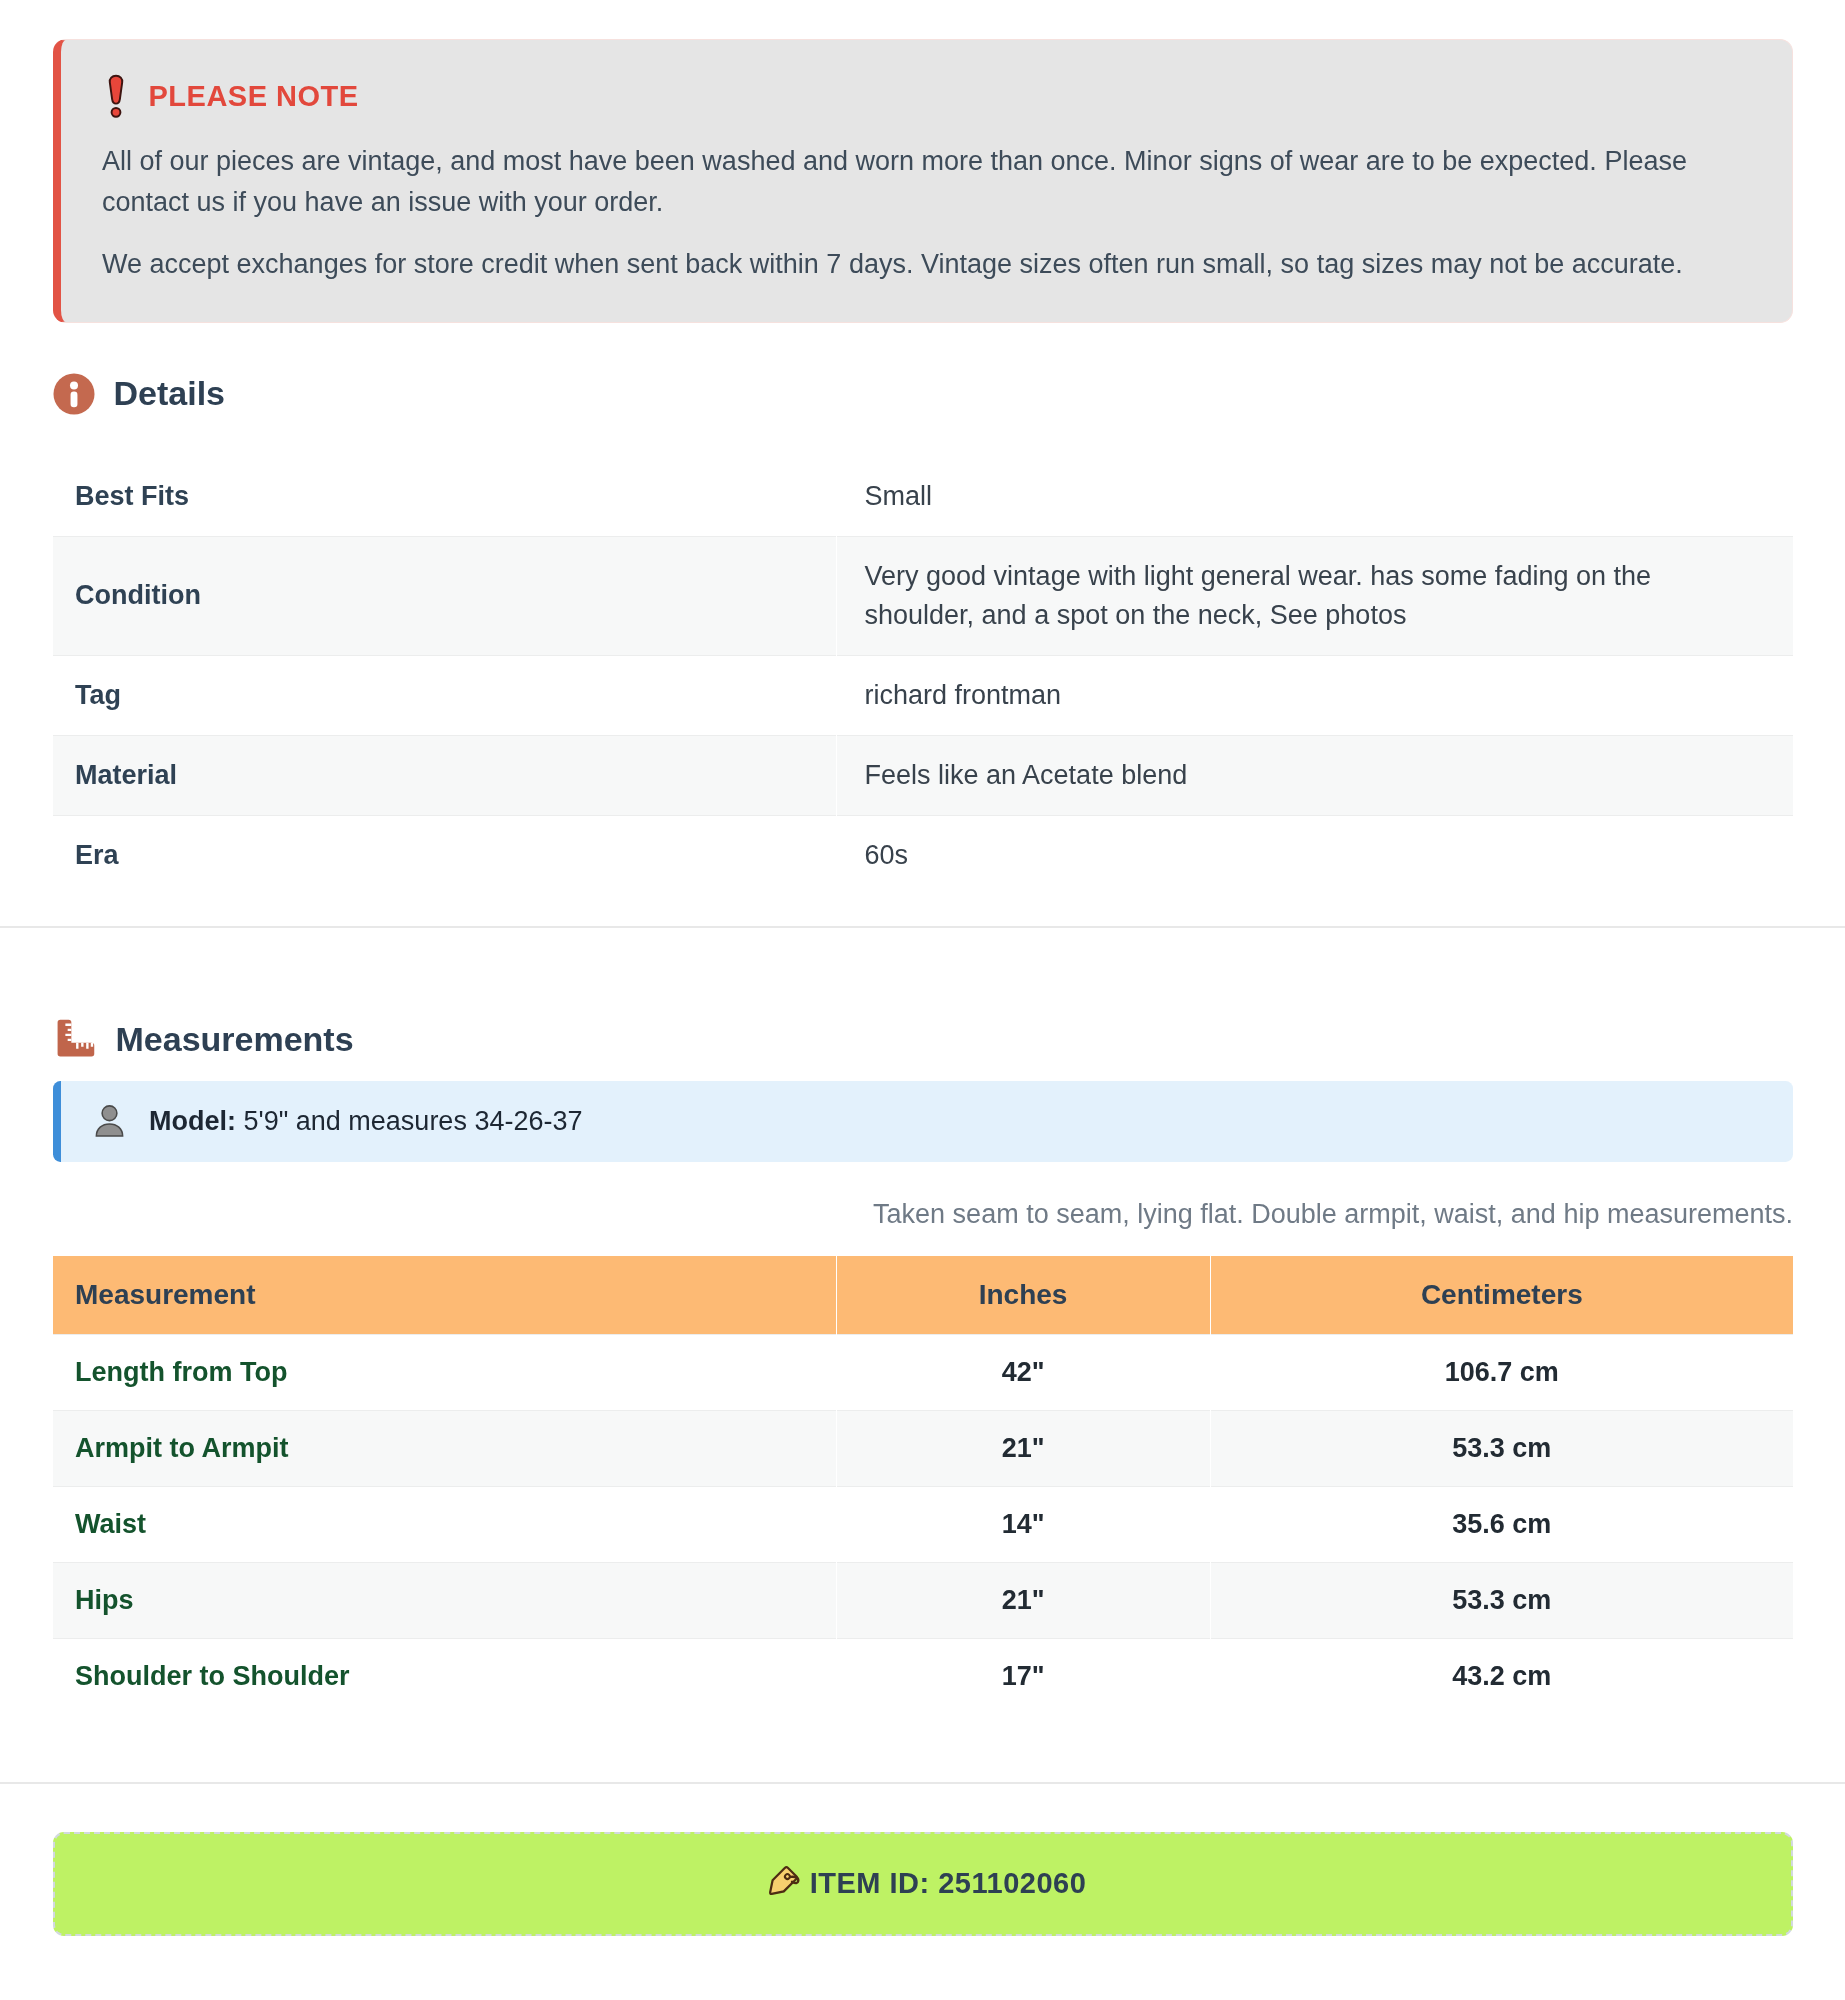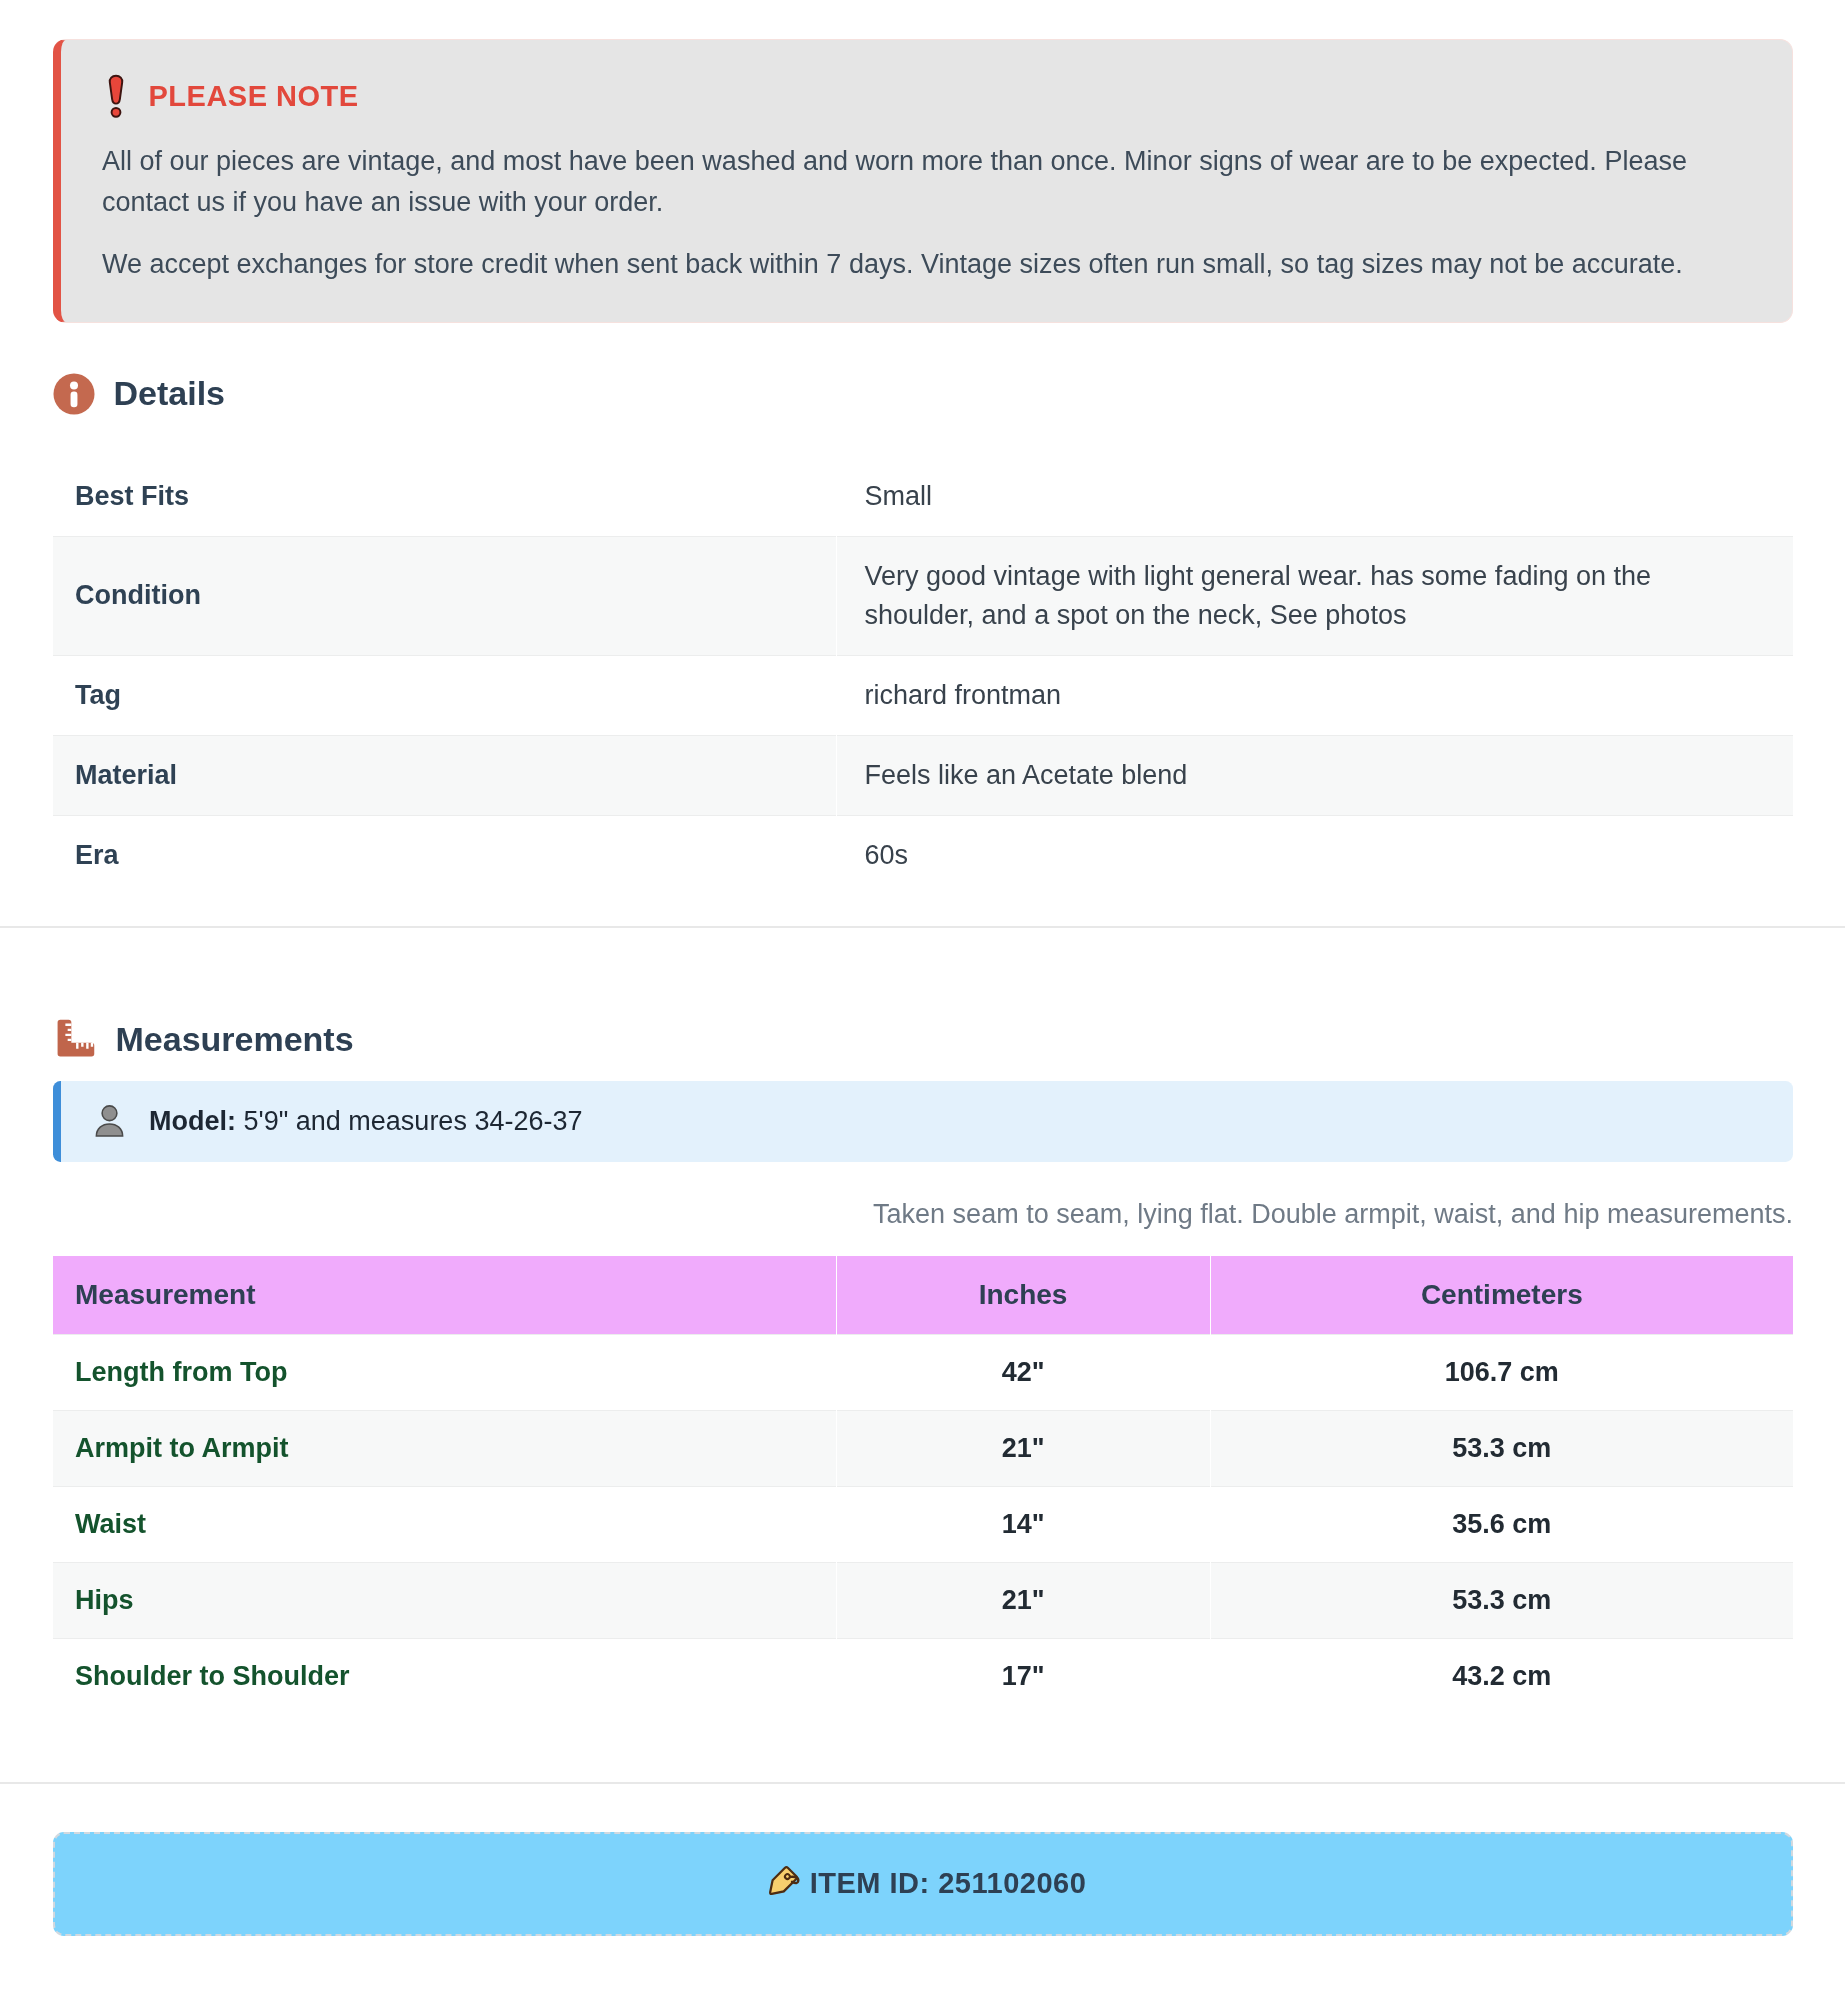--- a/index.html
+++ b/index.html
@@ -47,35 +47,35 @@
     background:#e3f1fc; border-left:8.3px solid #3e8ed9; border-radius:7.4px;
     padding:22px 28px 22px 31px; font-size:27px; color:#1d2733;
   }
   .model-banner p { margin:0; }
   .model-banner strong { font-weight:bold; }
 
   .note { color:#6f7a86; font-size:27px; margin:37px 0 26px 0;text-align:right; }
 
   
   .m-table { font-size:27px; }
-  .m-table thead tr { background:#f0abfc; }
+  .m-table thead tr { background:#fdba74; }
   .m-table th { font-weight:bold; color:#2e4053; font-size:28px; padding:23px 0; text-align:center; }
   .m-table th.k { text-align:left; padding-left:22px; width:45%; }
   .m-table th.c2 { width:21.5%; border-left:1.8px solid #ffffff; }
   .m-table th.c3 { width:33.5%; border-left:1.8px solid #ffffff; }
   .m-table tbody tr { border-top:1.8px solid #eceded; }
   .m-table tbody tr:nth-child(even) { background:#f7f8f8; }
   .m-table td { padding:22px 0; }
   .m-table td.k { font-weight:bold; color:#14532d; padding-left:22px;margin-top:28px; }
   .m-table td.num { text-align:center; font-weight:bold; color:#222b33; border-left:1.8px solid #ffffff; }
 
   
   .item-id-box {
     margin:48px 0 46px 0;
-    background:#7dd3fc; border:2.8px dashed #d2d9df; border-radius:11px;
+    background:#bef264; border:2.8px dashed #d2d9df; border-radius:11px;
     padding:29.5px 0; display:flex; justify-content:center; align-items:center; gap:9px;
     font-size:29px; font-weight:bold; color:#2e4053; letter-spacing:0.5px;
   }
 </style>
 </head>
 <body>
 
 <div class="page">
   <div class="content">
 

